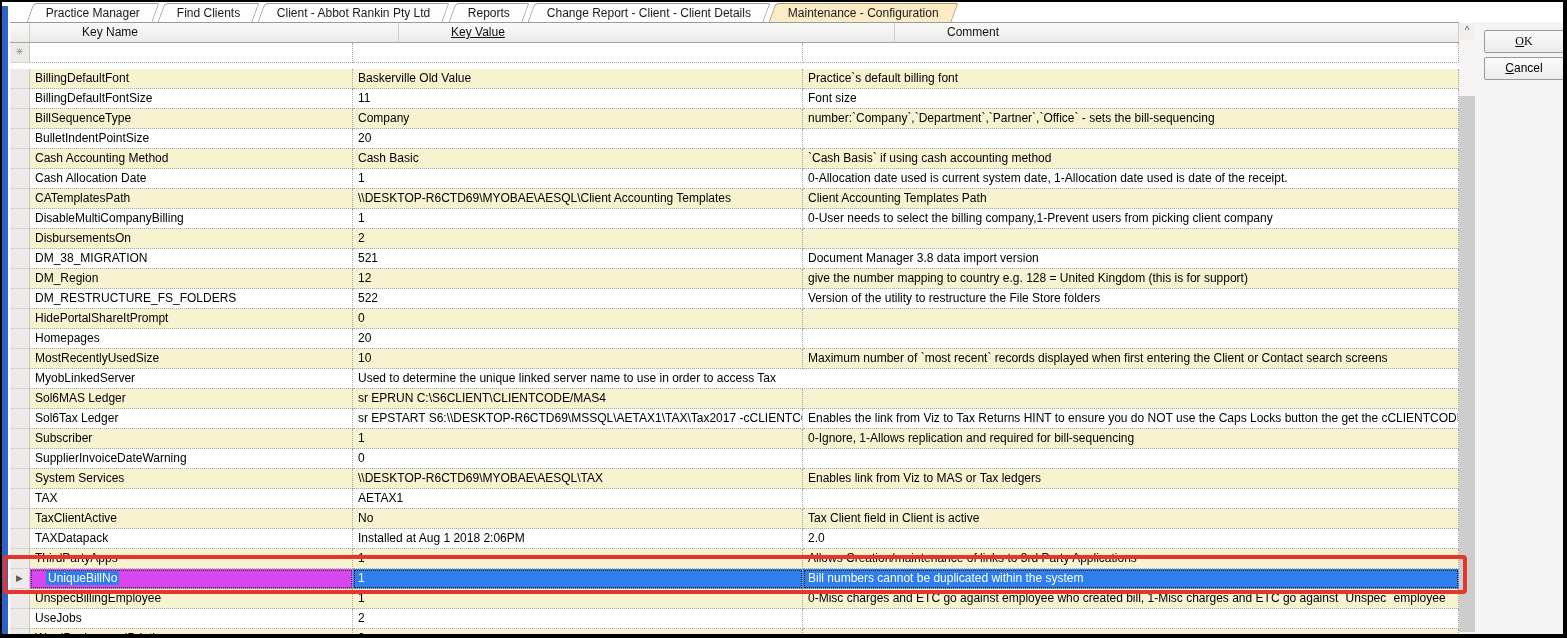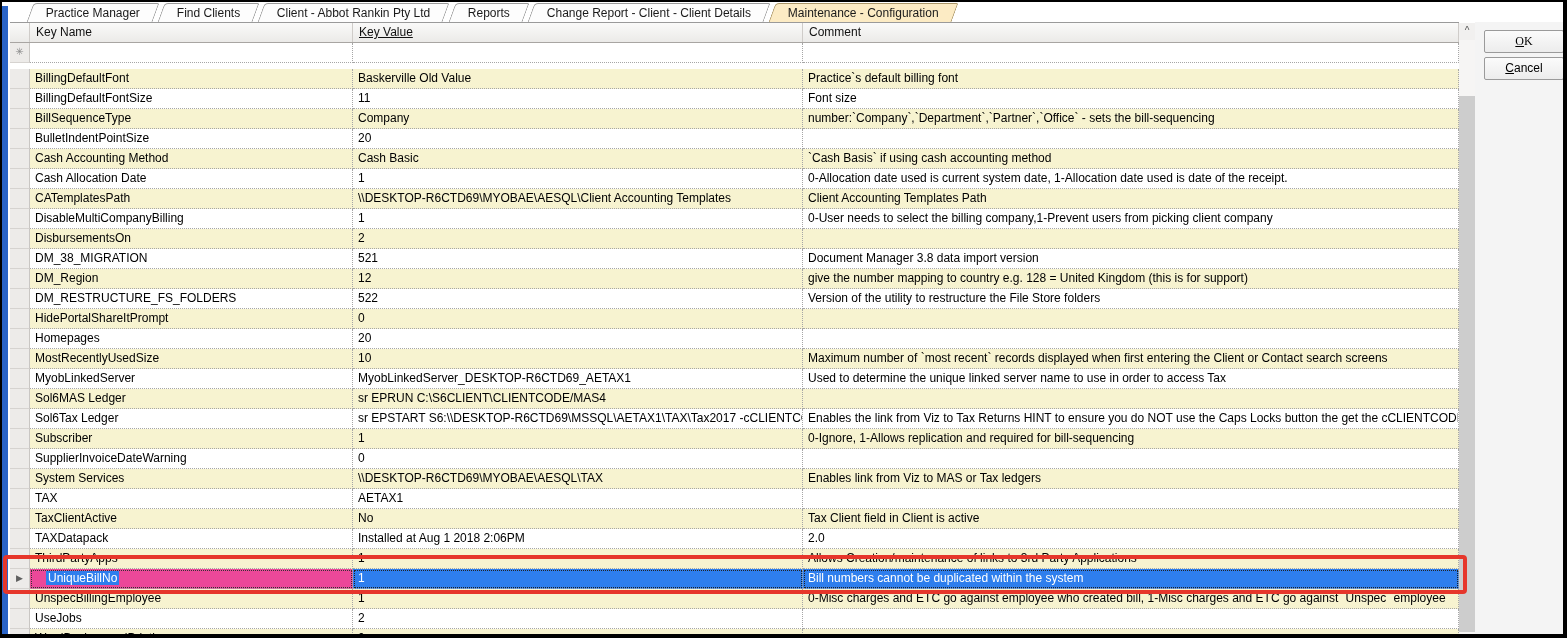--- a/index.html
+++ b/index.html
@@ -19,37 +19,37 @@
   .tab{height:19px; line-height:18px; padding:0 15px; margin-right:5px;
        background:#fdfdfd; border:1px solid #9a9a9a; border-bottom:none;
        border-radius:4px 2px 0 0; transform:skewX(-20deg); white-space:nowrap; cursor:default;}
   .tab>span{display:inline-block; transform:skewX(20deg); font-size:12px; color:#1a1a1a;}
   .tab.active{background:var(--tab-active,#fcebc4); border-color:#a89467;}
   
   .grid{position:absolute; left:8px; top:20px; width:1449px; bottom:0; background:#fff;
         border-top:1px solid #9a9a9a; overflow:hidden;}
   .gheader{display:flex; height:20px;
         background:linear-gradient(#fafaf9,#ebeae8);
-        border-bottom:1px solid #a8a5a2;}
+        border-bottom:1px solid #a8a5a2;gap:46px;}
   .gheader .hcell{border-right:1px solid #cfccc9; padding-left:6px; line-height:19px; color:#111;}
   .hc0{width:20px; padding-left:0;}
   .hc1{width:323px;} .hc2{width:450px;text-decoration:underline;} .hc3{flex:1;}
   .row{display:flex; height:20px;}
   .row.newrow{height:20px;}
   .spacer{height:6px;}
   .rowhdr{width:20px; background:#edebe9; border-right:1px solid #c9c6c3; border-bottom:1px solid #d6d3d0;
           text-align:center; line-height:18px; font-size:10px; color:#8a8a8a;}
   .cell{border-right:1px dotted #a6a6a6; border-bottom:1px dotted #a6a6a6;
         padding:0 0 0 5px; line-height:19px; white-space:nowrap; overflow:hidden; color:#000;}
   .ck{width:323px;} .cv{width:450px;} .cc{flex:1;}
   .row:nth-child(odd) .cell{background:var(--stripe-yellow,#f7f3d0);}
   .row:nth-child(even) .cell{background:#ffffff;}
   .row.newrow .cell{background:#fff;}
   
-  .row.selected .cell.ck{background:#ec4899; outline:1px dotted #333; outline-offset:-2px;padding-left:16px;}
+  .row.selected .cell.ck{background:#d946ef; outline:1px dotted #333; outline-offset:-2px;padding-left:16px;}
   .row.selected .sel-text{background:var(--sel-blue,#2e7eed); color:#fff; padding:0 2px;}
   .row.selected .cell.cv, .row.selected .cell.cc{
         background:var(--sel-blue,#2e7eed); color:#fff;
         outline:1px dotted #222; outline-offset:-2px;}
   .rowhdr .arrow{color:#5f5f5f; font-size:9px;}
   
   .red-box{position:absolute; left:1px; top:553px; width:1464px; height:39px;
            border:4px solid var(--annot-red,#e6362b); border-radius:4px; z-index:30; pointer-events:none;}
   
   .vscroll{position:absolute; left:1457px; top:21px; width:16px; bottom:0; background:#f6f5f4;}
@@ -180,21 +180,20 @@
         </div>
         <div class="row">
           <div class="rowhdr"></div>
           <div class="cell ck">MostRecentlyUsedSize</div>
           <div class="cell cv">10</div>
           <div class="cell cc">Maximum number of `most recent` records displayed when first entering the Client or Contact  search screens</div>
         </div>
         <div class="row">
           <div class="rowhdr"></div>
           <div class="cell ck">MyobLinkedServer</div>
-          <div class="cell cv">MyobLinkedServer_DESKTOP-R6CTD69_AETAX1</div>
           <div class="cell cc">Used to determine the unique linked server name to use in order to access Tax</div>
         </div>
         <div class="row">
           <div class="rowhdr"></div>
           <div class="cell ck">Sol6MAS Ledger</div>
           <div class="cell cv">sr EPRUN C:\S6CLIENT\CLIENTCODE/MAS4</div>
           <div class="cell cc"></div>
         </div>
         <div class="row">
           <div class="rowhdr"></div>

